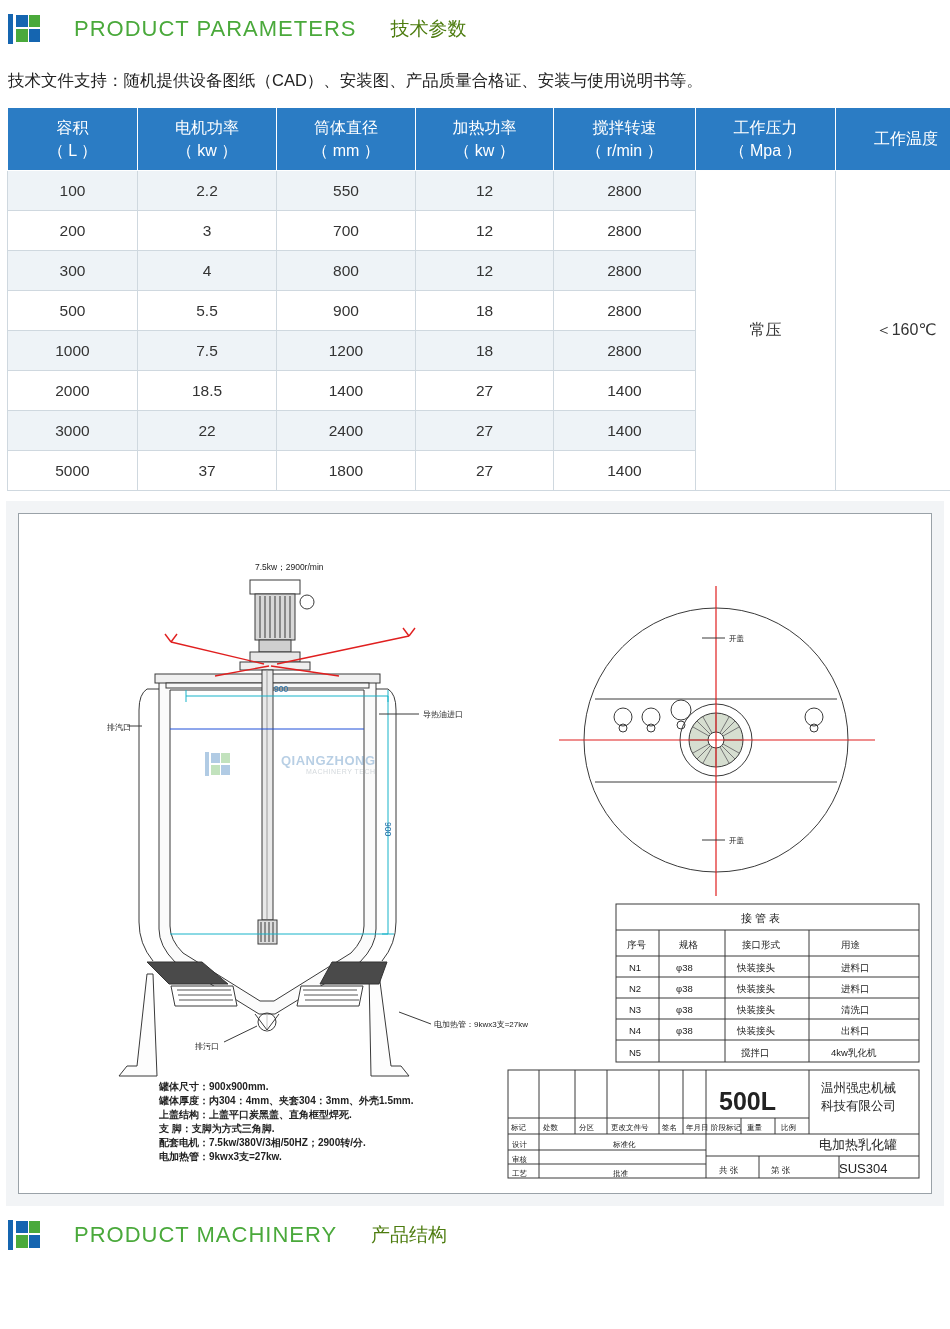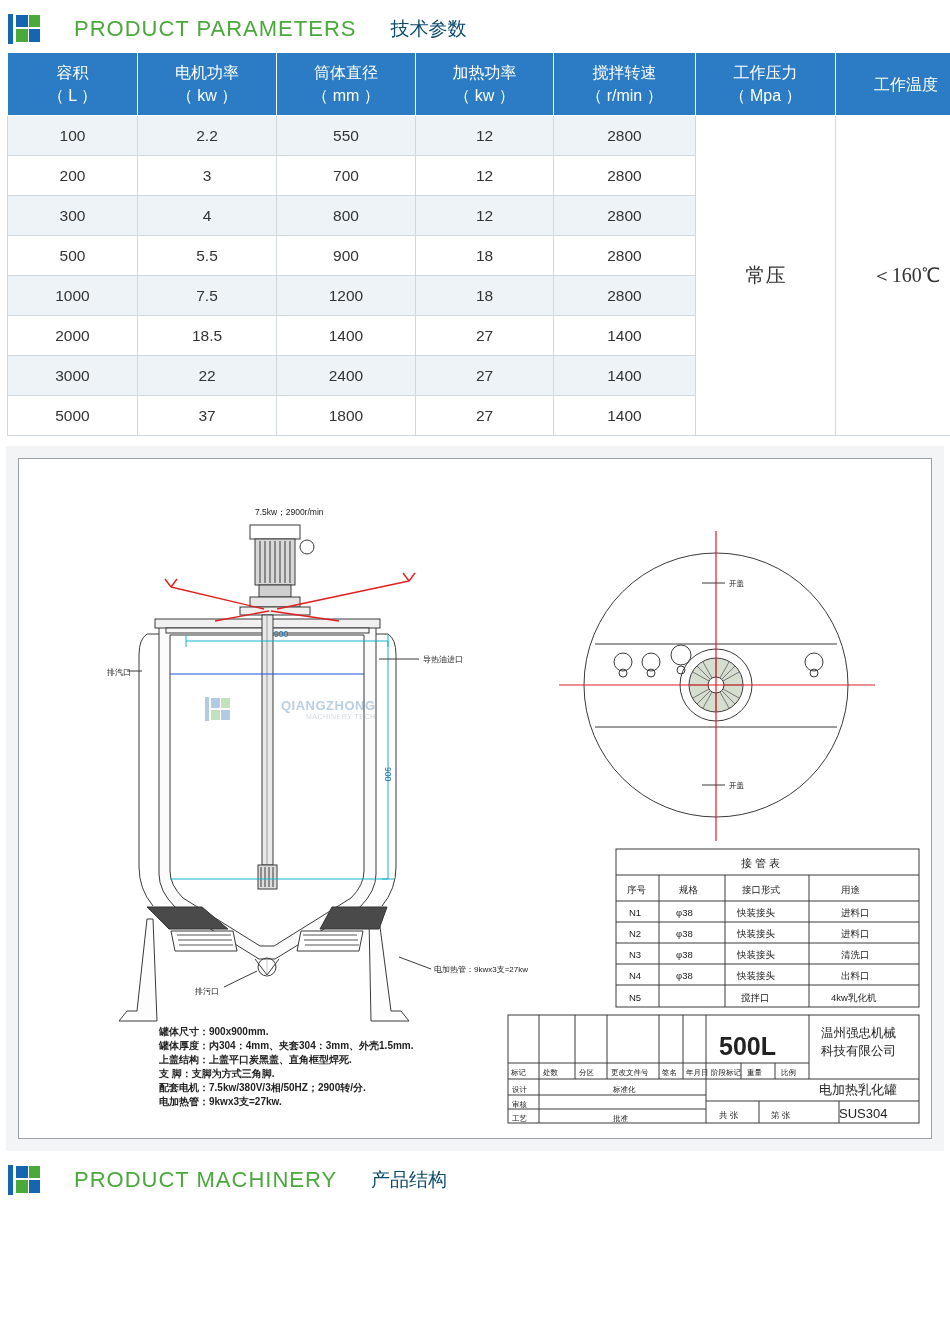--- a/index.html
+++ b/index.html
@@ -23,21 +23,21 @@
   }
   .logo-mark .lbar{position:absolute;left:0;top:0;width:5px;height:30px;background:#1565b0;}
   .logo-mark .sq1{position:absolute;left:8px;top:1px;width:12px;height:12px;background:#1565b0;}
   .logo-mark .sq2{position:absolute;left:21px;top:1px;width:11px;height:12px;background:#4aa93b;}
   .logo-mark .sq3{position:absolute;left:8px;top:15px;width:12px;height:13px;background:#4aa93b;}
   .logo-mark .sq4{position:absolute;left:21px;top:15px;width:11px;height:13px;background:#1565b0;}
   .sec-en{
     color:#4aa93b;font-size:22px;letter-spacing:1px;font-weight:500;
   }
   .sec-cn{
-    color:#0c4a6e;font-size:19px;margin-left:14px;
+    color:#4d7c0f;font-size:19px;margin-left:14px;
   }
 
   
   .intro{
     font-size:16.5px;color:#222;padding:16px 6px 14px 8px;line-height:1.5;
   }
 
   
   table.params{
     border-collapse:collapse;
@@ -60,21 +60,21 @@
     border:1px solid #cfd8df;
     text-align:center;
     font-size:15.5px;
     color:#333;
     height:39px;
     padding:0;
     margin-left:48px;
   }
   table.params tbody tr:nth-child(odd) td{background:#eef3f7;}
   table.params tbody tr:nth-child(even) td{background:#ffffff;}
-  table.params td.merge{background:#ffffff !important;font-size:20px;font-family:Liberation Serif, serif;}
+  table.params td.merge{background:#ffffff !important;font-size:16px;}
 
   
   .draw-wrap{
     margin:10px 6px 0 6px;
     width:938px;height:705px;
     background:#f2f4f6;
     position:relative;
     box-sizing:border-box;
     text-align:right;
   }
@@ -109,20 +109,21 @@
       <span class="lbar"></span>
         <span class="sq1"></span>
         <span class="sq2"></span>
       <span class="sq3"></span>
         <span class="sq4"></span>
     </span>
     <span class="sec-en">PRODUCT PARAMETERS</span>
     <span class="sec-cn">技术参数</span>
   </div>
 
+  <div class="intro">技术文件支持：随机提供设备图纸（CAD）、安装图、产品质量合格证、安装与使用说明书等。</div>
 
   <table class="params">
     <thead>
       <tr>
         <th style="width:125px">
           <span>容积</span>
           <span>（ L ）</span>
         </th>
         <th style="width:134px">
           <span>电机功率</span>

